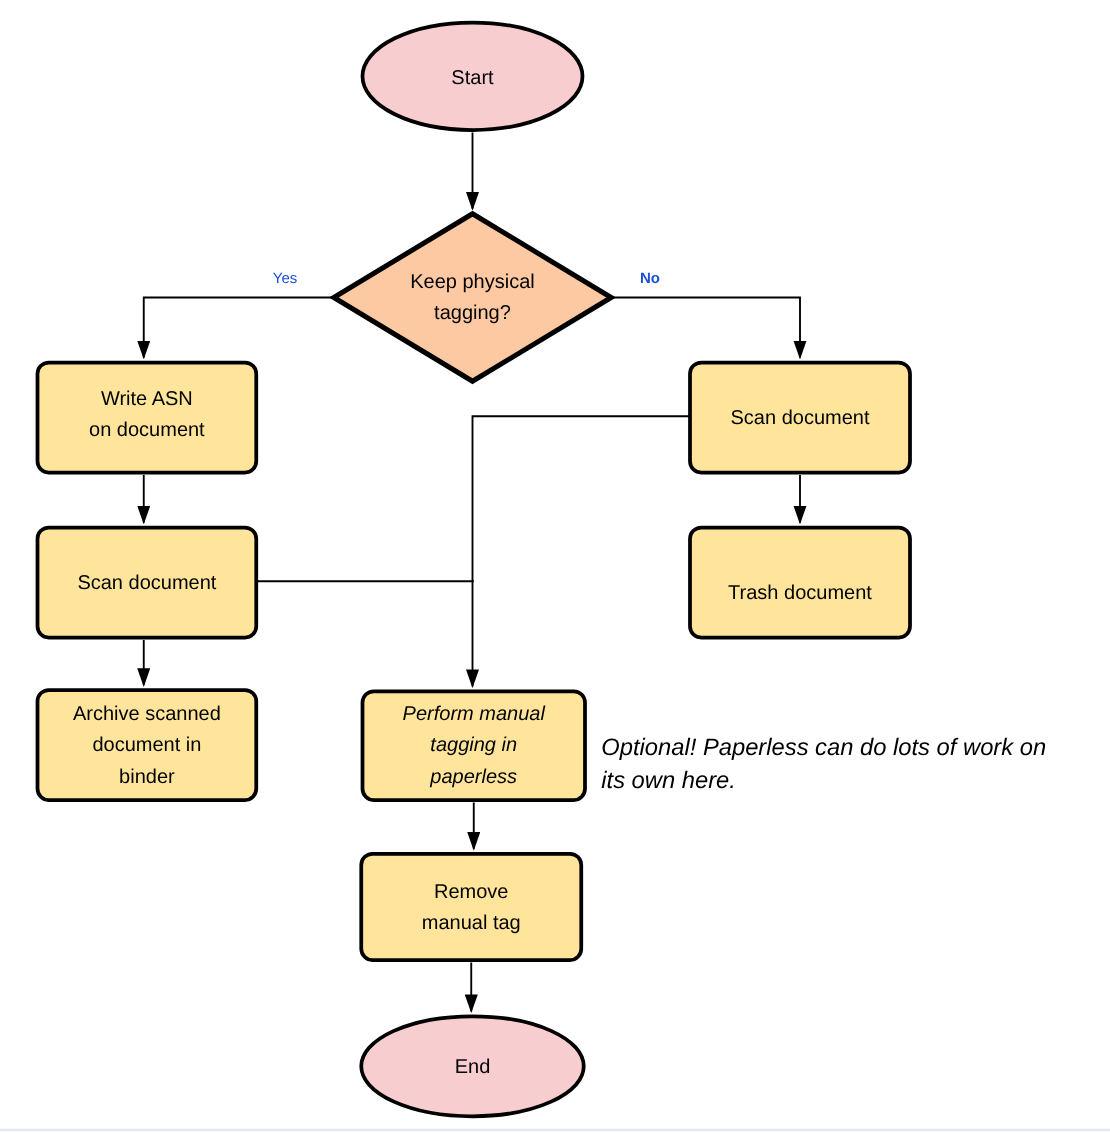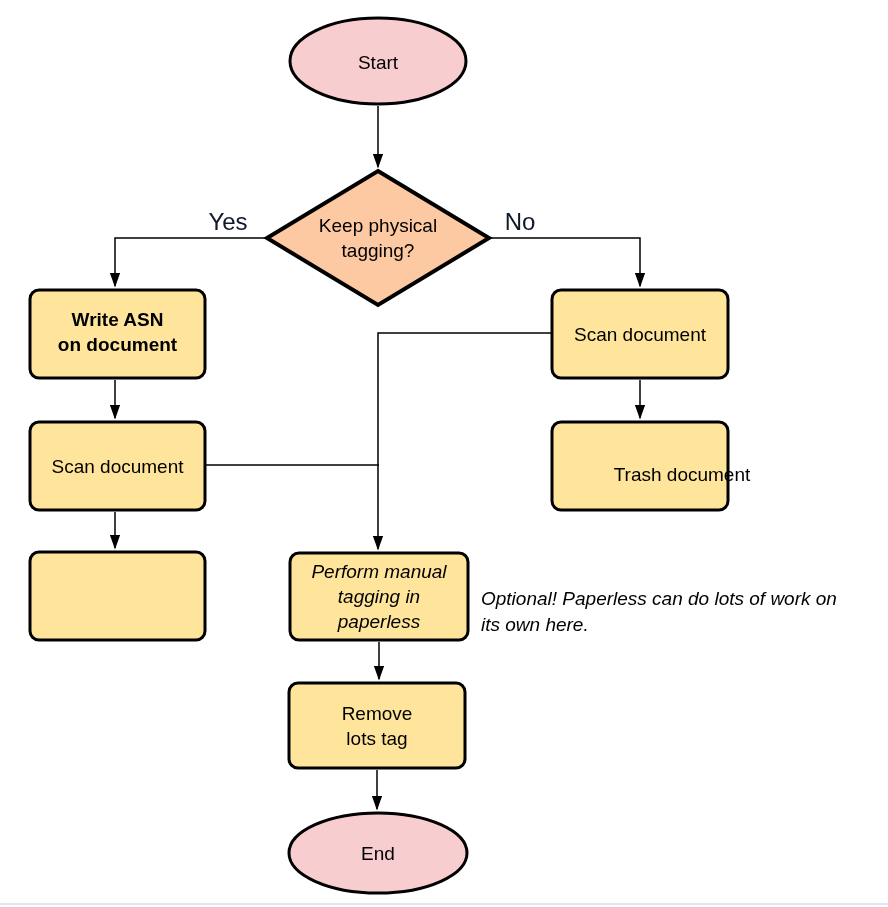--- a/index.html
+++ b/index.html
@@ -32,33 +32,33 @@
     fill: none;
     stroke: #000000;
     stroke-width: 1.5;
   }
   .node-label {
     position: absolute;
     display: flex;
     align-items: center;
     justify-content: center;
     text-align: center;
-    font-size: 19px;
+    font-size: 16px;
     line-height: 25px;
     color: #000000;
     white-space: pre-line;
     pointer-events: none;
   }
   .edge-label {
     position: absolute;
     display: flex;
     align-items: center;
     justify-content: center;
-    font-size: 24px;
-    color: #0f172a;
+    font-size: 12px;
+    color: #1d4ed8;
     pointer-events: none;
   }
   .side-note {
     position: absolute;
     left: 481px;
     top: 586px;
     width: 410px;
     font-size: 19px;
     line-height: 26px;
     font-style: italic;
@@ -119,38 +119,41 @@
     <ellipse class="shape" cx="378" cy="853" rx="89" ry="40" fill="#f8cdd0"></ellipse>
   </svg>
 
   <div class="node-label" style="left:290px; top:18px; width:176px; height:88px;">Start</div>
 
   <div class="node-label" style="left:276px; top:172px; width:204px; height:132px;">Keep physical
 tagging?</div>
 
   <div class="edge-label" style="left:195px; top:210px; width:66px; height:24px;">Yes</div>
 
-  <div class="edge-label" style="left:487px; top:210px; width:66px; height:24px;">No</div>
+  <div class="edge-label" style="left:487px; top:210px; width:66px; height:24px;font-weight:bold;">No</div>
 
-  <div class="node-label" style="left:30px; top:290px; width:175px; height:84px;font-weight:bold;">Write ASN
+  <div class="node-label" style="left:30px; top:290px; width:175px; height:84px;">Write ASN
 on document</div>
 
   <div class="node-label" style="left:552px; top:290px; width:176px; height:88px;">Scan document</div>
 
   <div class="node-label" style="left:30px; top:422px; width:175px; height:88px;">Scan document</div>
 
-  <div class="node-label" style="left:552px; top:422px; width:176px; height:104px;padding-left:42px;">Trash document</div>
+  <div class="node-label" style="left:552px; top:422px; width:176px; height:104px;">Trash document</div>
 
+  <div class="node-label" style="left:30px; top:552px; width:175px; height:88px;">Archive scanned
+document in
+binder</div>
 
   <div class="node-label" style="left:290px; top:553px; width:178px; height:87px;font-style:italic;">Perform manual
 tagging in
 paperless</div>
 
   <div class="side-note">Optional! Paperless can do lots of work on
 its own here.</div>
 
   <div class="node-label" style="left:289px; top:683px; width:176px; height:85px;">Remove
-lots tag</div>
+manual tag</div>
 
   <div class="node-label" style="left:289px; top:813px; width:178px; height:80px;">End</div>
 
   <div class="bottom-rule"></div>
 </div>
 
 </body></html>

